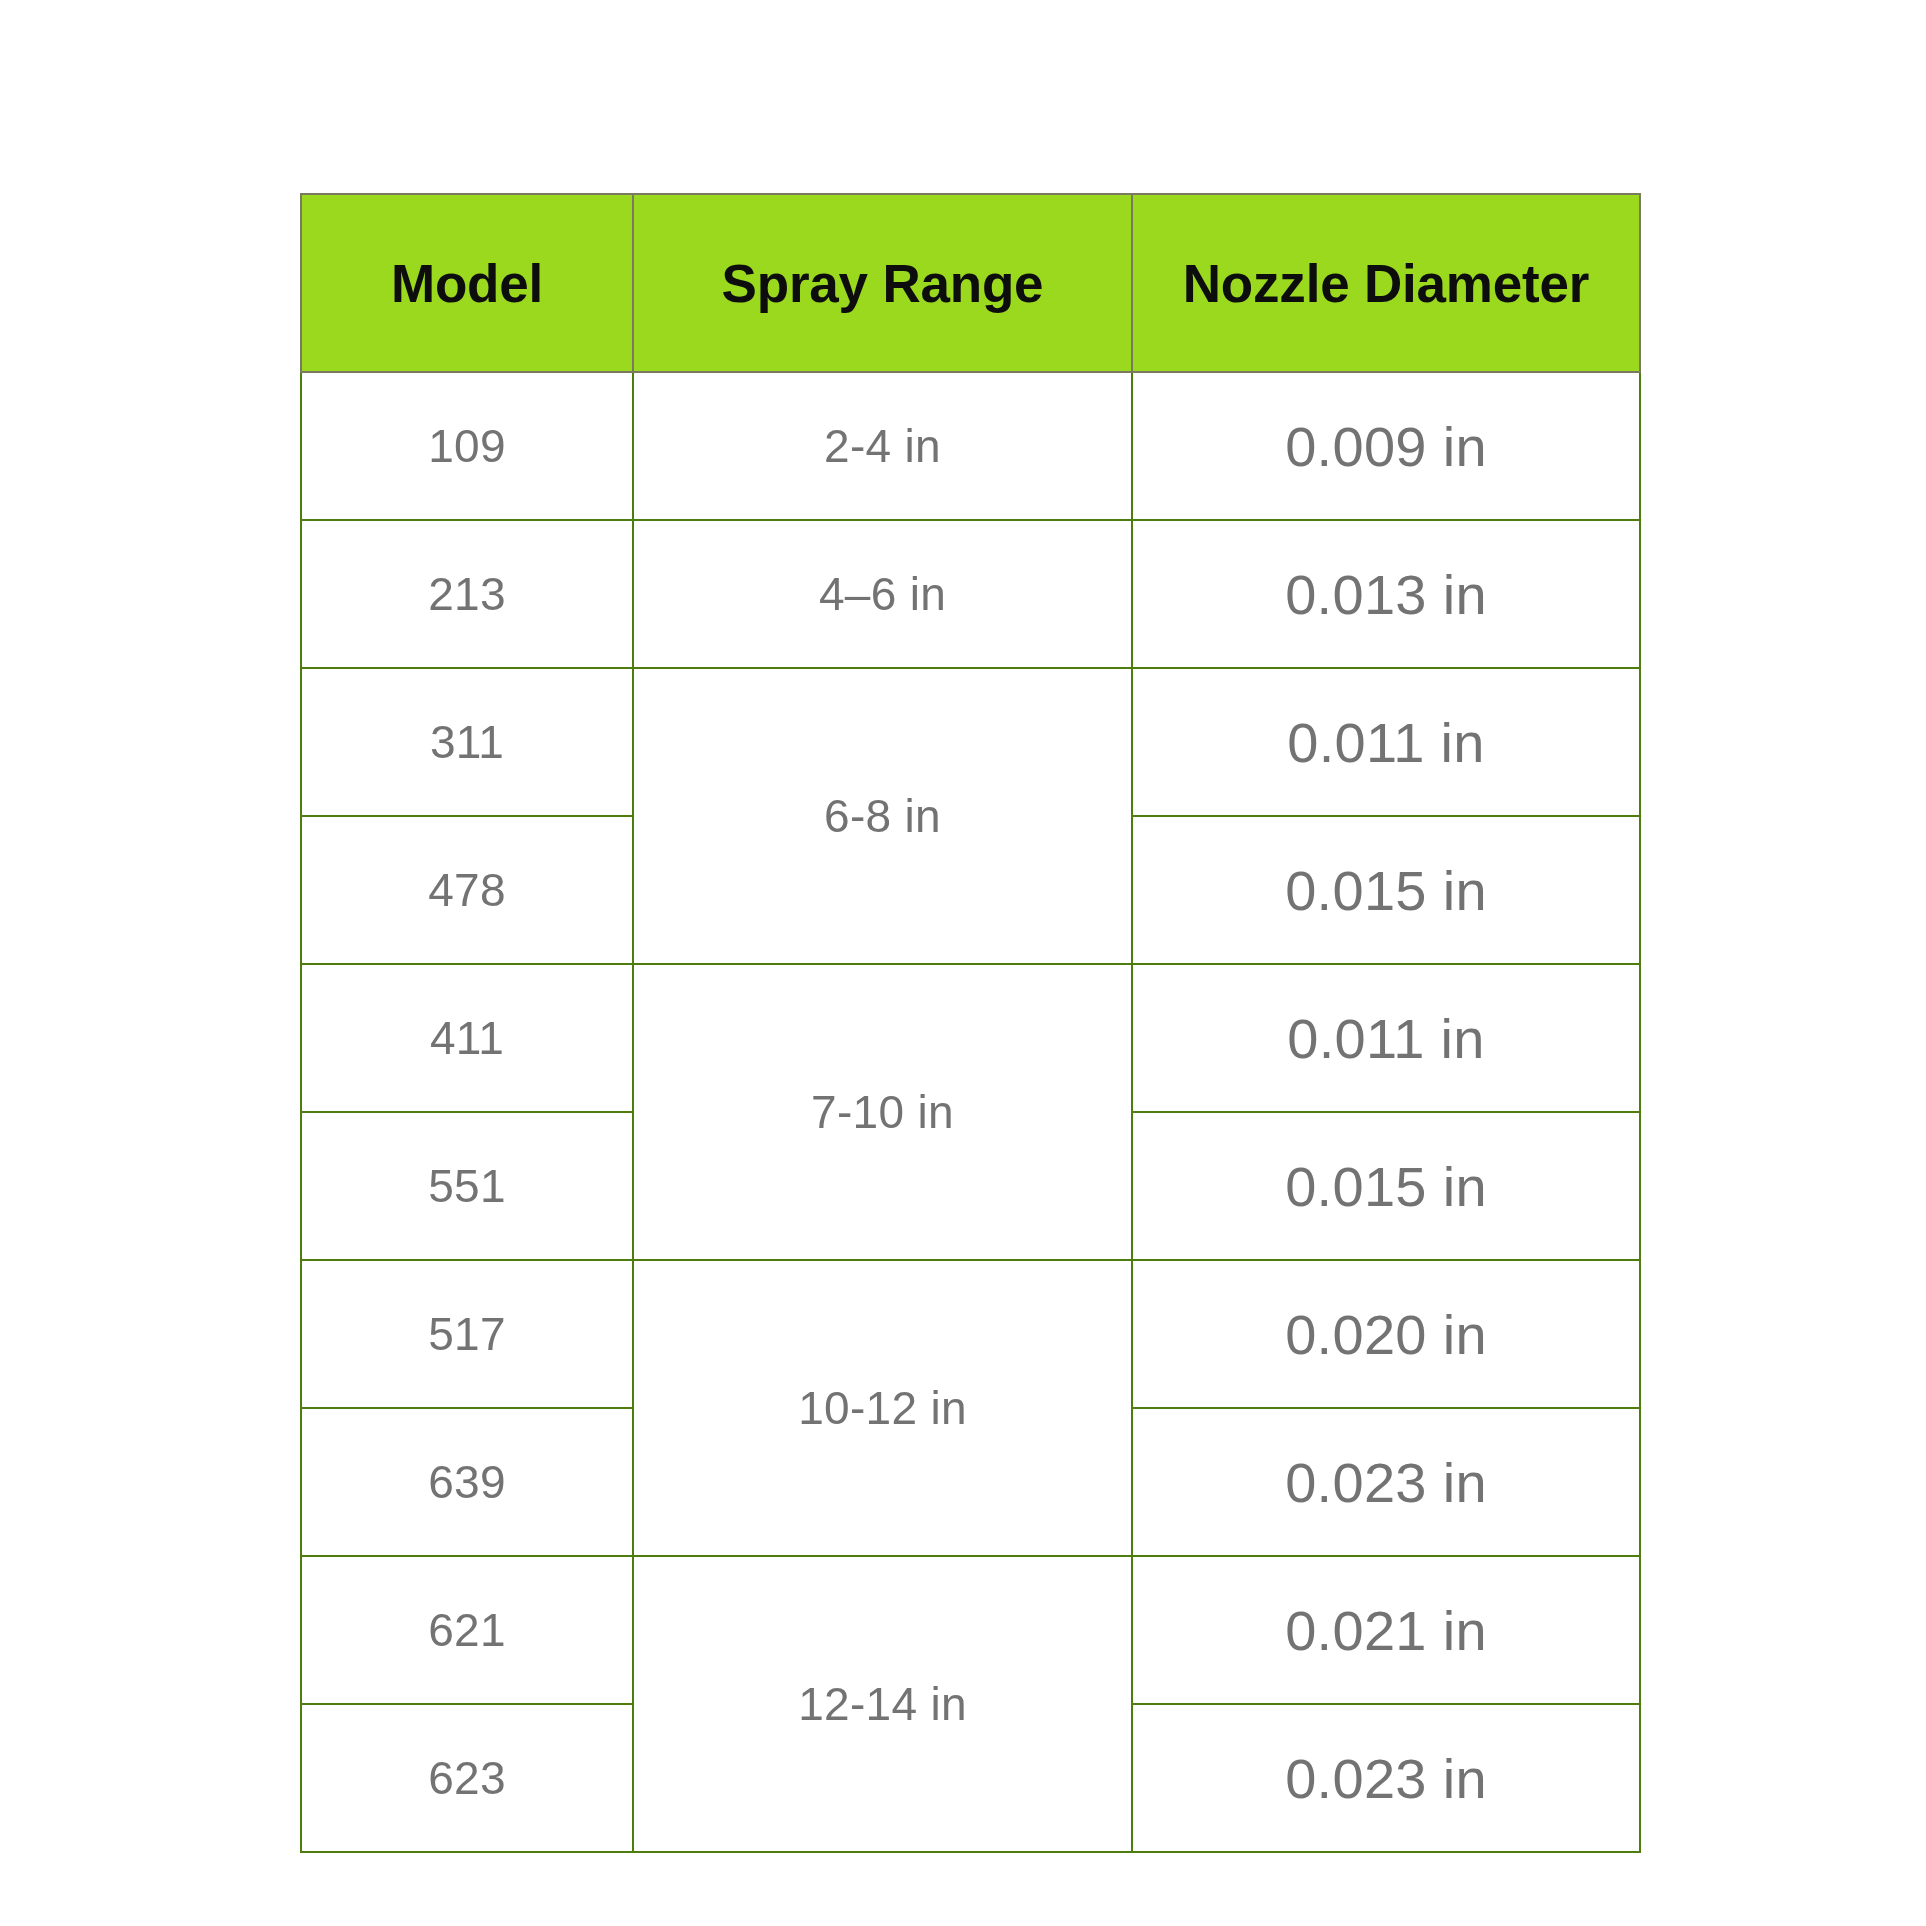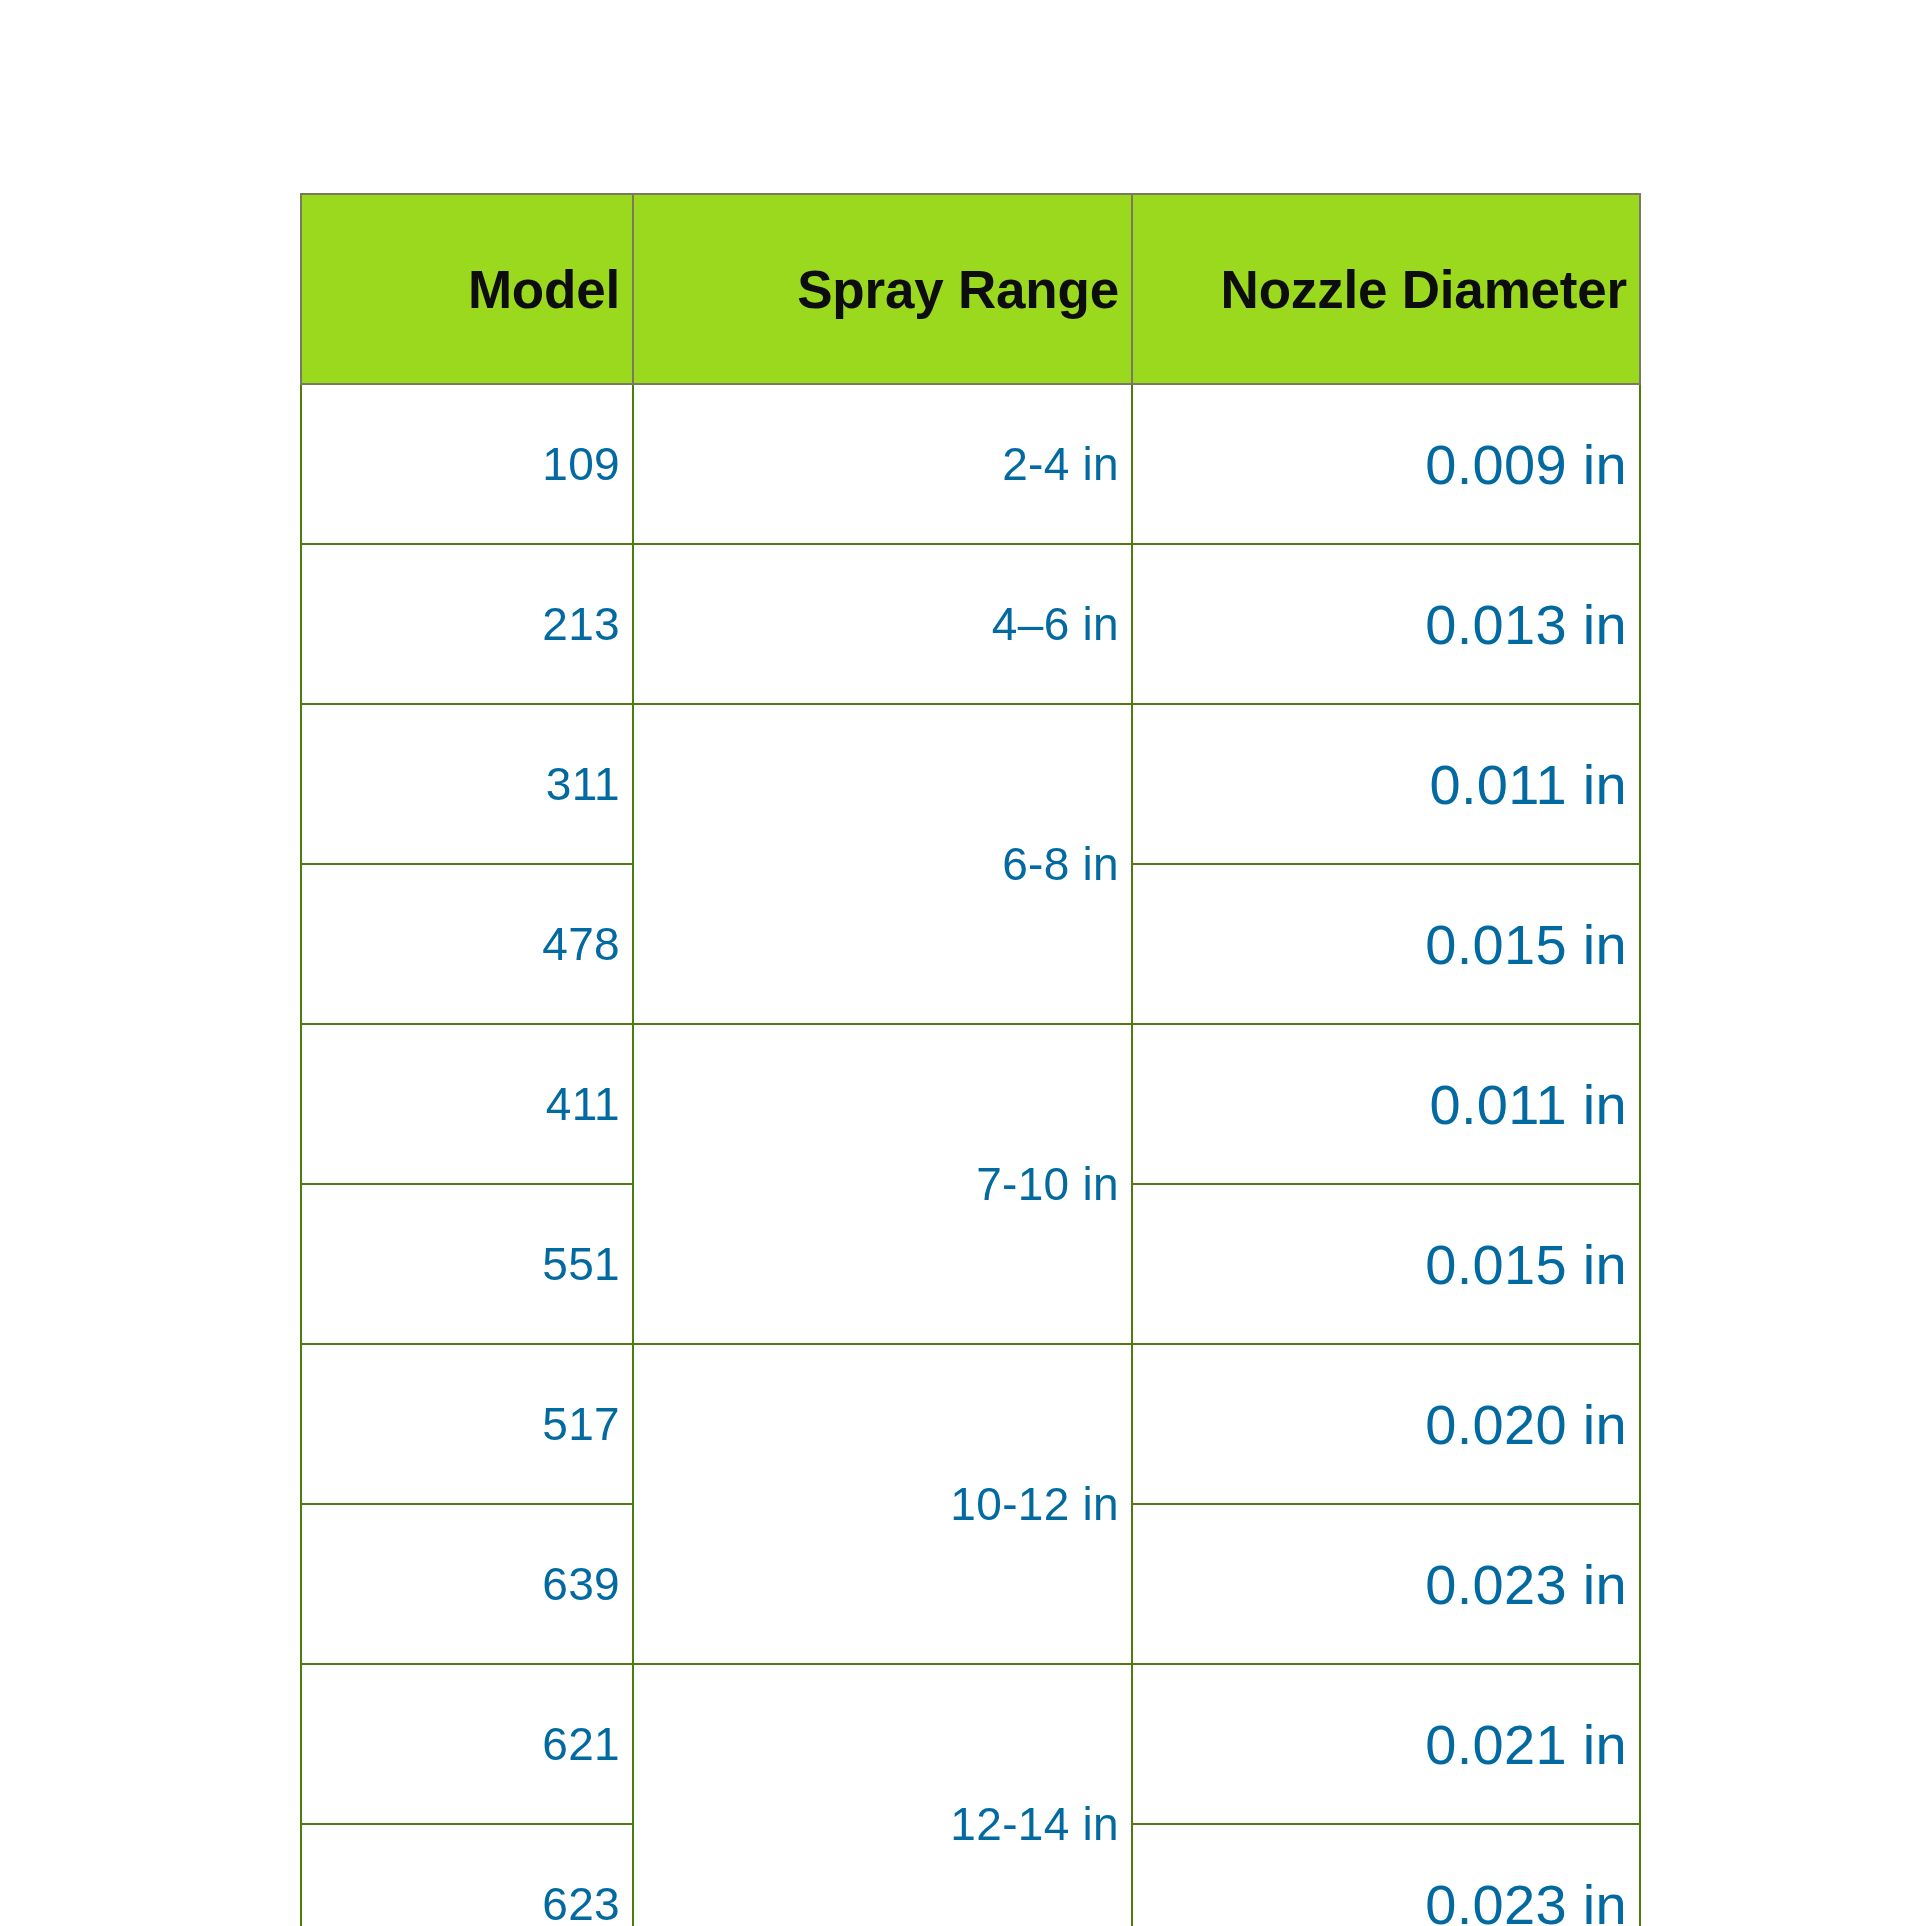--- a/index.html
+++ b/index.html
@@ -28,38 +28,38 @@
     table-layout: fixed;
     background: #ffffff;
   }
   table.spec-table col.col-model     { width: 332px; }
   table.spec-table col.col-spray     { width: 499px; }
   table.spec-table col.col-nozzle    { width: 508px; }
 
   table.spec-table th,
   table.spec-table td {
     border: 2px solid #4d7c0f;
-    text-align: right;
+    text-align: center;
     vertical-align: middle;
-    padding: 12px;
+    padding: 6px;
   }
 
   table.spec-table thead th {
     height: 164px;
     background: #9BD91E;
     color: #0d0d0d;
     font-weight: bold;
     font-size: 53px;
     letter-spacing: -0.2px;
     border-color: #7a7a60;
   }
 
   table.spec-table tbody td {
     height: 134px;
-    color: #0369a1;
+    color: #737373;
     font-weight: 400;
     font-size: 46px;
     letter-spacing: 0.3px;
   }
   table.spec-table tbody td.model-cell {
     font-size: 46px;
   }
   table.spec-table tbody td.spray-cell {
     font-size: 46px;
   }

